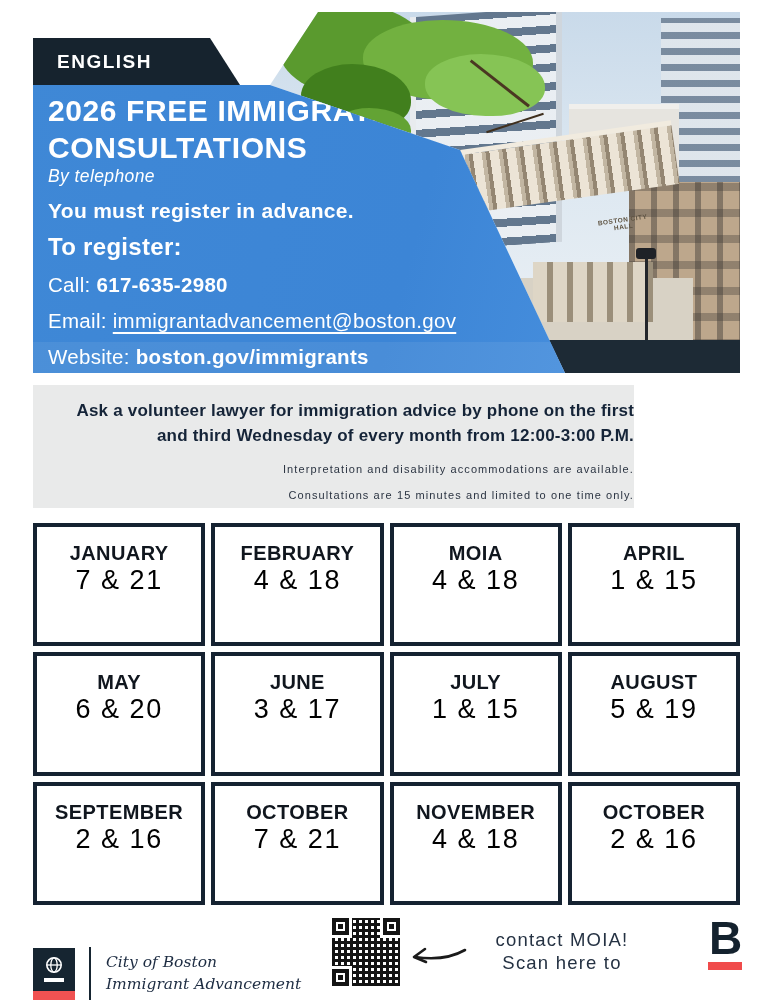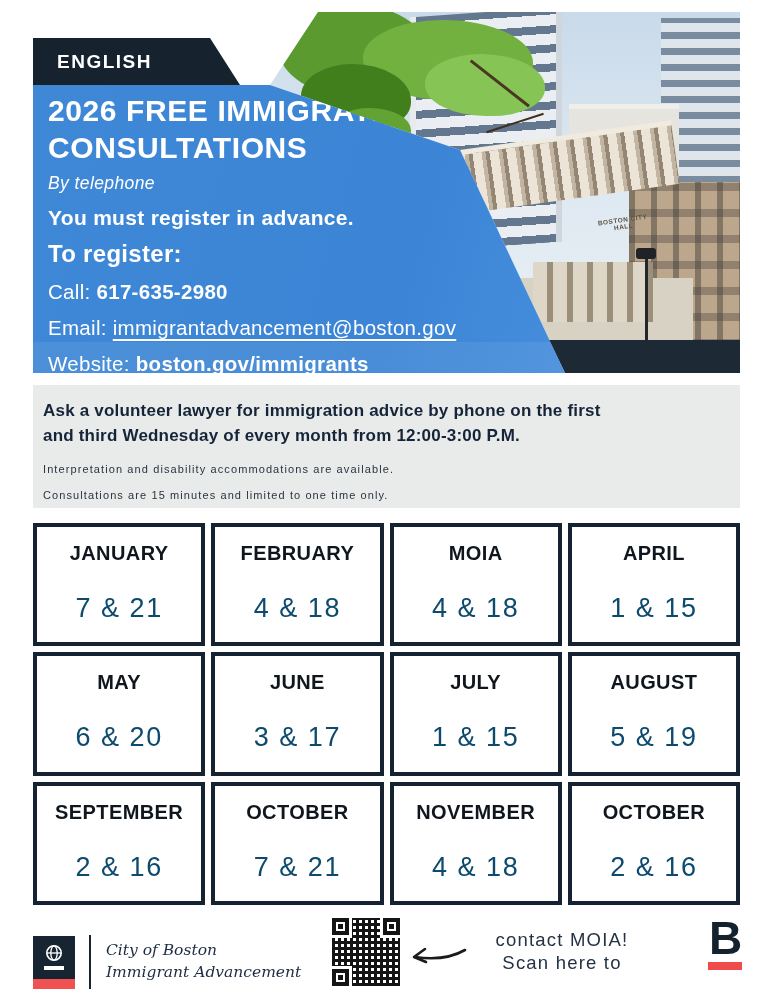--- a/index.html
+++ b/index.html
@@ -64,51 +64,51 @@
     background:#1d2a35;
     clip-path: polygon(516px 0, 707px 0, 707px 33px, 532px 33px); }
 
   
   .blue { position:absolute; inset:0; color:#fff;
     clip-path: polygon(0 73px, 237px 73px, 427px 138px, 532px 361px, 0 361px);
     background: linear-gradient(105deg, #3f88d6 0%, #3c85d6 55%, #4e95e2 100%); }
   .blue-strip { position:absolute; left:0; top:330px; width:707px; height:31px; background:rgba(255,255,255,.07); }
   .blue-text { position:absolute; left:15px; top:80px; }
   .title-line { font-size:30px; font-weight:800; letter-spacing:.6px; line-height:37px; }
-  .subtitle { margin-top:7px; font-style:italic; font-size:17.5px; letter-spacing:.4px; }
+  .subtitle { font-style:italic; font-size:17.5px; letter-spacing:.4px; }
   .reg-line { margin-top:12px; font-size:21px; font-weight:600; letter-spacing:.3px; }
   .reg-line b { font-weight:700; }
   .to-register { margin-top:10px; font-size:24px; font-weight:700; letter-spacing:.3px; }
   .contact-line { margin-top:12px; font-size:20.5px; font-weight:400; letter-spacing:.3px; }
   .contact-line .strong { font-weight:600; }
   .email-link { text-decoration:underline; text-underline-offset:4px; color:#fff; }
 
   
   .banner { position:absolute; left:0; top:26px; width:207px; height:47px;
     background:#16232e; clip-path: polygon(0 0, 177px 0, 207px 47px, 0 47px);
     display:flex; align-items:center; padding-left:24px; }
   .banner span { color:#fff; font-size:19px; font-weight:800; letter-spacing:1.5px; }
 
   
-  .notice { position:absolute; left:33px; top:385px; width:707px; height:123px;
-    background:#e9eaea; text-align:left; padding-top:13px; color:#152438;padding-left:10px; }
+  .notice { position:absolute; left:33px; top:385px; width:601px; height:123px;
+    background:#e9eaea; text-align:right; padding-top:13px; color:#152438;padding-left:10px; }
   .notice-bold { font-size:17px; font-weight:700; line-height:25px; letter-spacing:.2px; }
   .notice-light { font-size:11px; font-weight:400; line-height:26px; letter-spacing:1.1px; color:#2b3442; }
   .notice-light.first { margin-top:8px; }
 
   
   .calendar { position:absolute; left:33px; top:523px; width:707px; height:382px;
     display:grid; grid-template-columns:repeat(4, 1fr); grid-template-rows:repeat(3, 1fr); gap:6px; }
   .cell { background:#fff; border:4px solid #152231; text-align:center; padding-top:15px; }
   .month { font-size:20px; font-weight:800; letter-spacing:.4px; color:#10161e; }
-  .dates { margin-top:28px; font-size:27px; font-weight:400; letter-spacing:1.5px; color:#0c4a6e; }
+  .dates { margin-top:0; font-size:27px; font-weight:400; letter-spacing:1.5px; color:#000000; }
 
   
   .footer { position:absolute; left:33px; top:915px; width:707px; height:80px; }
-  .logo-group { position:absolute; left:0; top:20px; display:flex; align-items:center; }
+  .logo-group { position:absolute; left:0; top:32px; display:flex; align-items:center; }
   .logo-mark { width:42px; }
   .logo-top { height:43px; background:#162531; display:flex; flex-direction:column;
     align-items:center; justify-content:center; gap:4px; }
   .logo-bar { width:20px; height:4px; background:#fff; }
   .logo-red { height:10px; background:#f05252; }
   .divider { width:2px; height:54px; background:#162531; margin:0 15px 0 14px; }
   .org { font-family:"DejaVu Serif", serif; font-style:italic; font-size:15.5px;
     line-height:1.4; color:#1d2c42; }
   .qr { position:absolute; left:296px; top:0; width:74px; height:74px; background:#fff; padding:3px; }
   .qr-noise { position:absolute; inset:3px;

